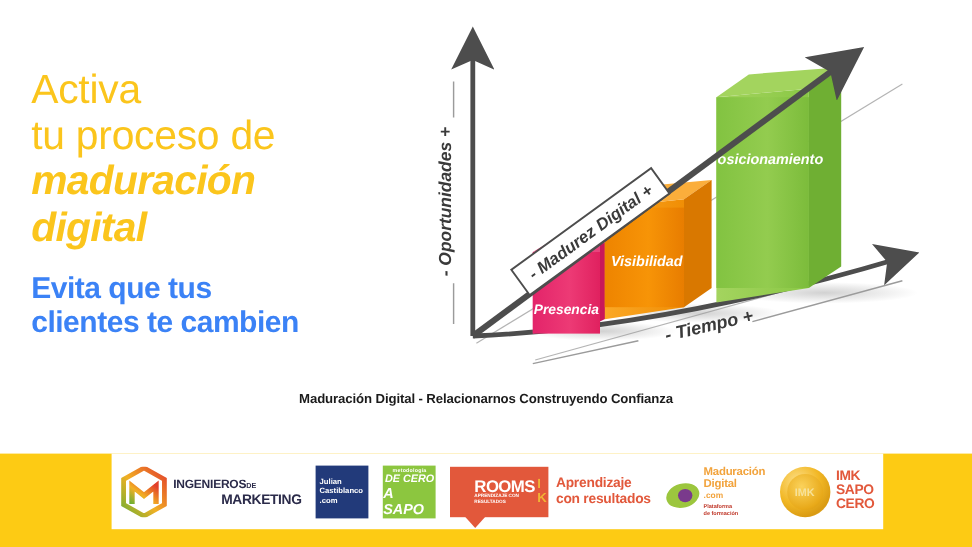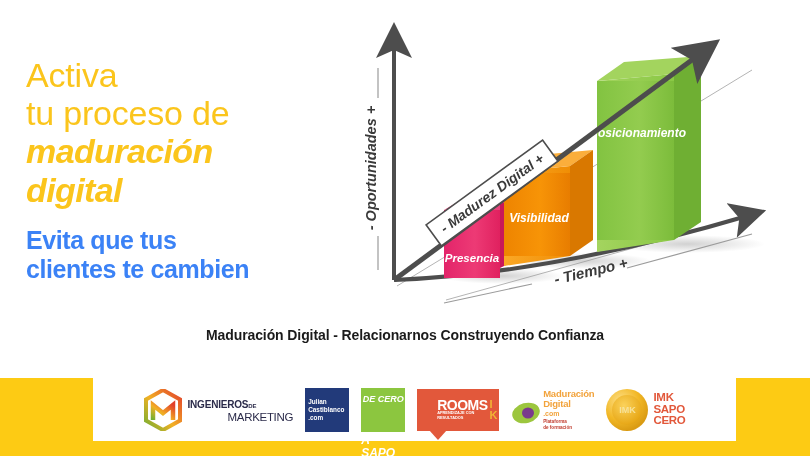--- a/index.html
+++ b/index.html
@@ -29,49 +29,49 @@
     color:#3b82f6;letter-spacing:-0.4px;white-space:nowrap;
   }
 
   
   .chart{position:absolute;left:352px;top:18px;width:440px;height:292px;}
   .chart svg{display:block;}
 
   
   .caption{
     position:absolute;left:0;top:327px;width:810px;text-align:center;
-    font-size:14px;font-weight:bold;color:#1b1b1b;letter-spacing:-0.1px;
+    font-size:11px;font-weight:bold;color:#1b1b1b;letter-spacing:-0.1px;
   }
 
   
   .band{position:absolute;left:0;top:378px;width:810px;height:78px;background:#FDCB14;}
   .band-white{position:absolute;left:93px;top:378px;width:643px;height:63px;background:#ffffff;}
 
   
   .logos{
     position:absolute;left:93px;top:378px;width:643px;height:63px;
     display:flex;align-items:center;justify-content:center;gap:12px;
   }
   .logo{display:flex;align-items:center;height:46px;}
 
   
   .imk-hex{position:relative;width:40px;height:42px;margin-right:4px;}
   .imk-txt{line-height:11px;}
   .imk-t1{font-size:10px;font-weight:bold;color:#2b2b4a;letter-spacing:-0.2px;margin-top:34px;}
-  .imk-t2{font-size:11.5px;font-weight:normal;color:#2b2b4a;letter-spacing:-0.3px;margin-left:40px;}
+  .imk-t2{font-size:11.5px;font-weight:bold;color:#2b2b4a;letter-spacing:-0.3px;margin-left:40px;}
   .imk-de{font-size:6px;font-weight:bold;color:#2b2b4a;}
 
   
   .jc{width:44px;height:44px;background:#223A7A;display:flex;align-items:center;
       justify-content:center;flex-direction:column;}
   .jc span{color:#fff;font-size:6.4px;font-weight:bold;line-height:8px;display:block;text-align:left;width:100%;padding-left:6px;}
 
   
   .ds{width:44px;height:44px;background:#8CC63F;display:flex;align-items:center;
-      justify-content:center;flex-direction:column;color:#fff;gap:29px;}
+      justify-content:center;flex-direction:column;color:#fff;}
   .ds .ds-m{font-size:4.4px;font-weight:bold;letter-spacing:0.2px;}
   .ds .ds-1{font-size:9px;font-weight:bold;font-style:italic;line-height:11px;}
   .ds .ds-2{font-size:12px;font-weight:bold;font-style:italic;line-height:13px;}
 
   
   .rooms-wrap{display:flex;align-items:center;}
   .rooms{position:relative;width:62px;height:42px;background:#E2583B;
          display:flex;align-items:center;justify-content:flex-start;padding-left:20px;}
   .rooms:after{content:"";position:absolute;left:12px;bottom:-9px;border-left:9px solid transparent;
          border-right:9px solid transparent;border-top:10px solid #E2583B;}
@@ -275,20 +275,24 @@
         <div class="rooms-txt">
           <div class="rooms-1">ROOMS</div>
           <div class="rooms-2">APRENDIZAJE CON</div>
           <div class="rooms-2">RESULTADOS</div>
         </div>
         <div class="rooms-ik">
           <div>I</div>
           <div>K</div>
         </div>
       </div>
+      <div class="aprend">
+        <div>Aprendizaje</div>
+        <div>con resultados</div>
+      </div>
     </div>
 
     <div class="logo md">
       <div class="md-avo">
         <svg width="34" height="28" viewBox="0 0 34 28">
           <ellipse cx="15" cy="17" rx="14" ry="10" fill="#9CC63E" transform="rotate(-15 15 17)"></ellipse>
           <ellipse cx="17" cy="17" rx="6" ry="5.6" fill="#7A3A8C"></ellipse>
         </svg>
       </div>
       <div class="md-txt">

